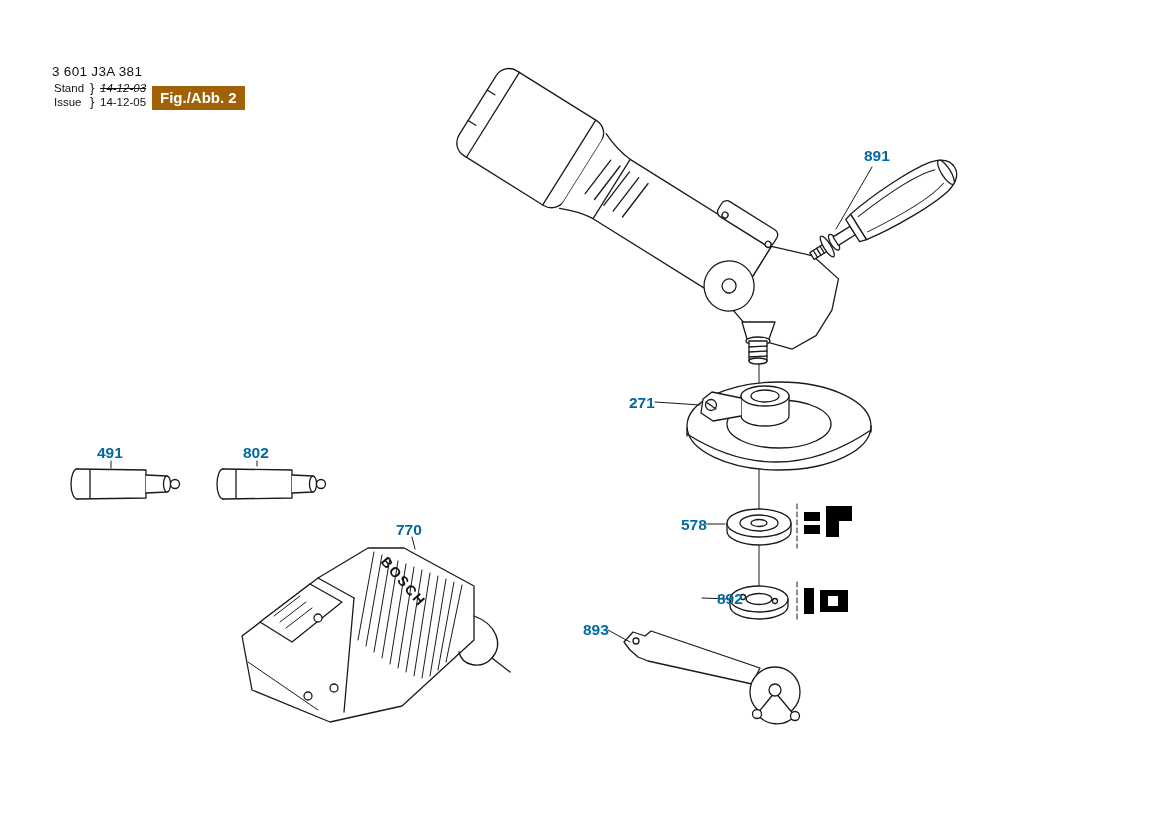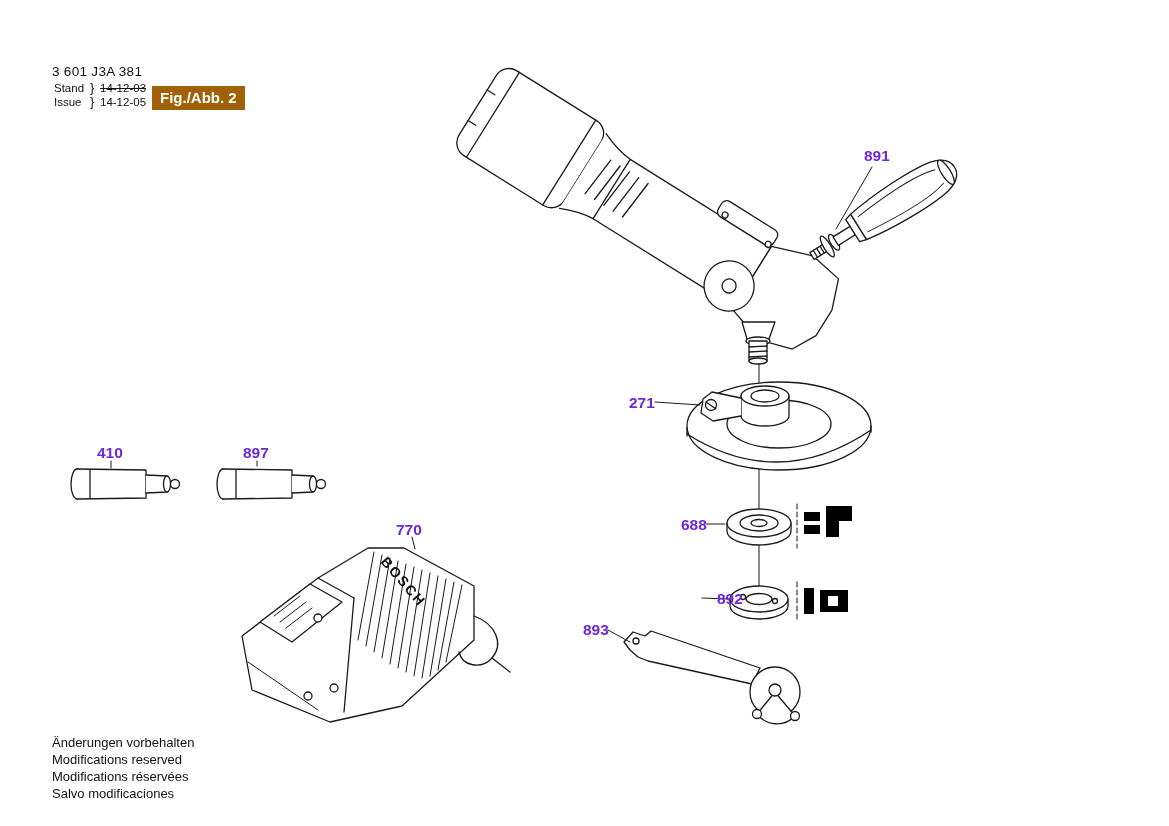--- a/index.html
+++ b/index.html
@@ -12,30 +12,30 @@
     overflow:hidden;
     margin:0 auto;
   }
   svg.art{position:absolute;left:0;top:0;}
   .abs{position:absolute;margin-top:20px;}
   .part-number{left:52px;top:44px;font-size:13.5px;letter-spacing:.3px;}
   .rev-block{left:54px;top:61px;font-size:11.5px;line-height:14px;}
   .rev-row{display:flex;align-items:center;}
   .rev-lab{display:inline-block;width:36px;}
   .rev-brace{display:inline-block;width:10px;font-size:13px;}
-  .strike{text-decoration:line-through;}
+  .strike{text-decoration:line-through;font-style:italic;}
   .fig-box{
     left:152px;top:66px;
     background:#a16207;color:#fff;
     font-weight:700;font-size:15px;
     padding:3px 8px 4px 8px;
   }
   .part-label{
     position:absolute;
-    font-weight:700;font-size:15.5px;color:#6d28d9;
+    font-weight:700;font-size:15.5px;color:#0369a1;
   }
   .footer-block{left:52px;top:714px;font-size:13px;line-height:17px;}
 </style>
 </head>
 <body>
 
 <div class="page">
 
   <svg class="art" width="1169" height="826" viewBox="0 0 1169 826" fill="none" stroke="#1a1a1a" stroke-width="1.3" stroke-linejoin="round" stroke-linecap="round">
 
@@ -228,27 +228,21 @@
       <span class="rev-lab">Issue</span>
       <span class="rev-brace">}</span>
       <span>14-12-05</span>
     </div>
   </div>
 
   <div class="abs fig-box">Fig./Abb. 2</div>
 
   <div class="part-label" style="left:864px;top:147px">891</div>
   <div class="part-label" style="left:629px;top:394px">271</div>
-  <div class="part-label" style="left:97px;top:444px">410</div>
-  <div class="part-label" style="left:243px;top:444px">897</div>
+  <div class="part-label" style="left:97px;top:444px">491</div>
+  <div class="part-label" style="left:243px;top:444px">802</div>
   <div class="part-label" style="left:396px;top:521px">770</div>
-  <div class="part-label" style="left:681px;top:516px">688</div>
+  <div class="part-label" style="left:681px;top:516px">578</div>
   <div class="part-label" style="left:717px;top:590px">892</div>
   <div class="part-label" style="left:583px;top:621px">893</div>
 
-  <div class="abs footer-block">
-    <div>Änderungen vorbehalten</div>
-    <div>Modifications reserved</div>
-    <div>Modifications réservées</div>
-    <div>Salvo modificaciones</div>
-  </div>
 
 </div>
 
 </body></html>

